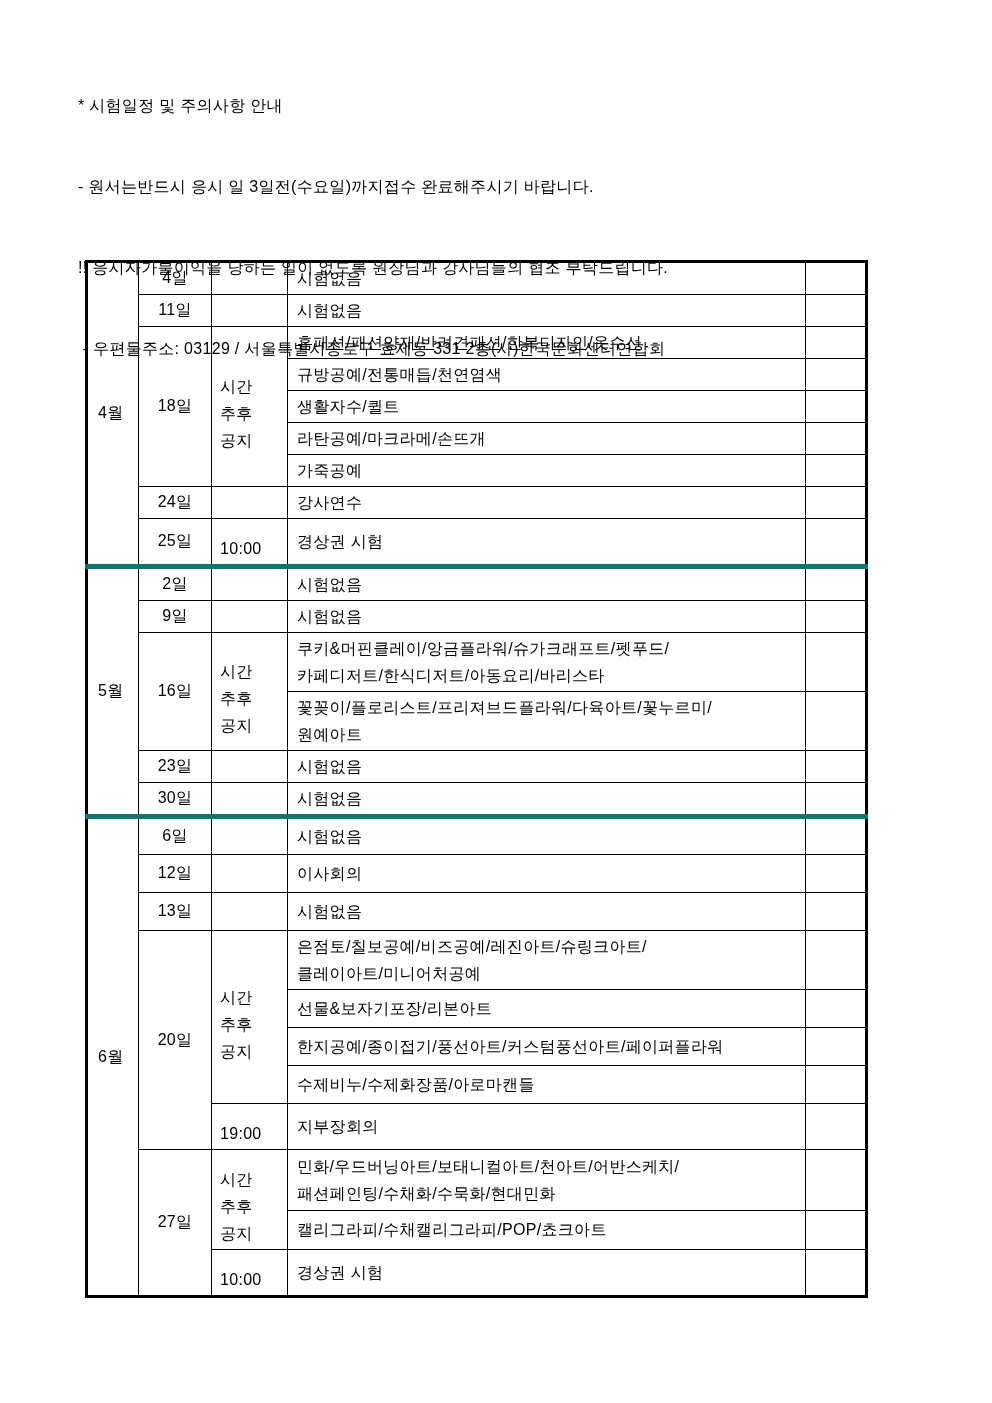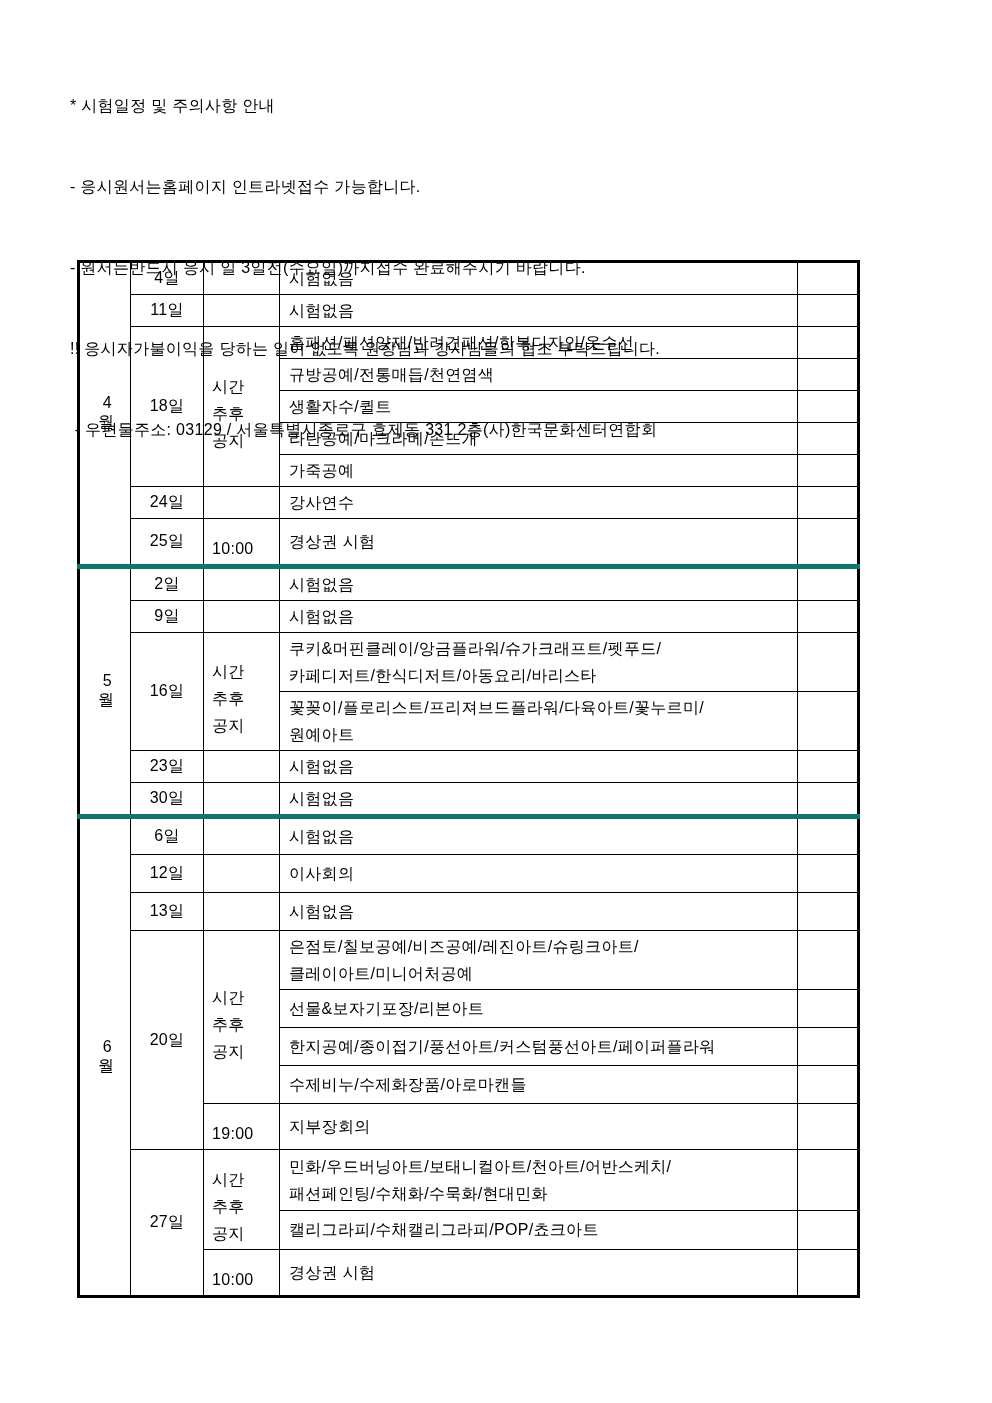--- a/index.html
+++ b/index.html
@@ -9,21 +9,21 @@
   }
   body {
     width: 992px;
     height: 1403px;
     position: relative;
     font-family: "Liberation Sans", "DejaVu Sans", sans-serif;
     color: #000000;
   }
   .page {
     position: absolute;
-    left: 0; top: 0;
+    left: 8px; top: 0;
     width: 823px;
     height: 1403px;
   }
   
   .notes {
     position: absolute;
     left: 70px;
     top: 38px;
     font-size: 16px;
     line-height: 27px;
@@ -51,22 +51,22 @@
   }
   table.schedule {
     border: 3px solid #000000;
   }
   tr.month-start td {
     border-top: 5px solid #0f766e;
   }
   tr.m0, tr.m1 { height: 32px; }
   tr.m2 { height: 38px; }
   td.month {
-    text-align: right;
-    padding: 0 18px;
+    text-align: left;
+    padding: 0 10px;
     margin-left: 28px;
   }
   td.date {
     text-align: center;
     padding: 0 10px;
   }
   td.time {
     text-align: left;
     padding: 16px 4px 2px 8px;
     line-height: 27px;
@@ -80,21 +80,20 @@
     padding: 0;
   }
 </style>
 </head>
 <body>
 
 <div class="page">
 
   <div class="notes">
     <div class="note-line">* 시험일정 및 주의사항 안내</div>
-    <div class="note-line">- 응시원서는홈페이지 인트라넷접수 가능합니다.</div>
     <div class="note-line">- 원서는반드시 응시 일 3일전(수요일)까지접수 완료해주시기 바랍니다.</div>
     <div class="note-line">!! 응시자가불이익을 당하는 일이 없도록 원장님과 강사님들의 협조 부탁드립니다.</div>
     <div class="note-line"> - 우편물주소: 03129 / 서울특별시종로구 효제동 331 2층(사)한국문화센터연합회</div>
   </div>
 
   <table class="schedule">
     <colgroup>
       <col style="width:52px">
       <col style="width:73px">
       <col style="width:76px">

